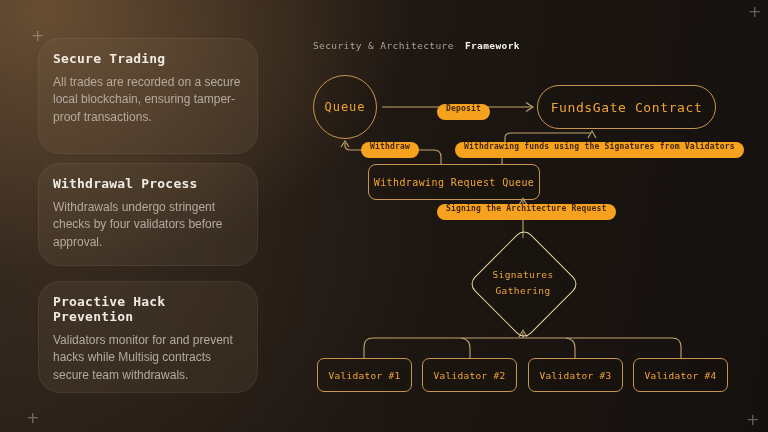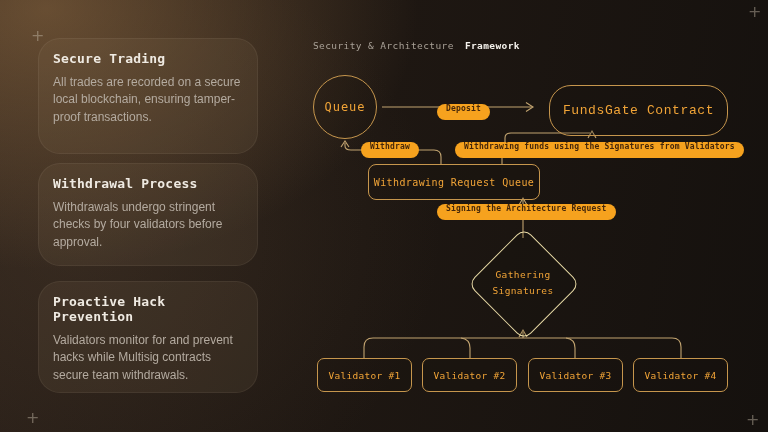--- a/index.html
+++ b/index.html
@@ -25,21 +25,21 @@
   
   .hdr{position:absolute;left:313px;top:40px;font-size:9.5px;letter-spacing:0.4px;}
   .hdr-reg{color:#a8a096;}
   .hdr-bold{color:#f4f1ec;font-weight:bold;margin-left:5px;}
 
   
   .node{position:absolute;box-sizing:border-box;border:1px solid #c6964d;color:#f1a437;
     display:flex;align-items:center;justify-content:center;text-align:center;
     background:rgba(20,14,10,0.18);}
   .user-circle{left:313px;top:75px;width:64px;height:64px;border-radius:50%;font-size:12px;letter-spacing:1px;}
-  .contract{left:549px;top:85px;width:179px;height:51px;border-radius:22px;font-size:13px;letter-spacing:0.6px;font-family:Liberation Mono, monospace;}
+  .contract{left:537px;top:85px;width:179px;height:44px;border-radius:22px;font-size:13px;letter-spacing:0.6px;}
   .queue{left:368px;top:164px;width:172px;height:36px;border-radius:8px;font-size:10px;letter-spacing:0.4px;}
   .validator{top:358px;width:95px;height:34px;border-radius:7px;font-size:9.5px;letter-spacing:0.3px;}
   .v1{left:317px;} .v2{left:422px;} .v3{left:528px;text-align:center;} .v4{left:633px;}
 
   .diamond{position:absolute;left:484px;top:244px;width:78px;height:78px;
     border:1px solid #e7d9a5;border-radius:10px;transform:rotate(45deg);
     background:rgba(20,14,10,0.12);}
   .diamond-label{position:absolute;left:463px;top:267px;width:120px;text-align:center;
     font-size:9.5px;line-height:1.65;color:#f1a437;letter-spacing:0.4px;}
 
@@ -108,22 +108,22 @@
       <span class="hdr-reg">Security &amp; Architecture</span>
       <span class="hdr-bold">Framework</span>
     </div>
 
     <div class="node user-circle">Queue</div>
     <div class="node contract">FundsGate Contract</div>
     <div class="node queue">Withdrawing Request Queue</div>
 
     <div class="diamond"></div>
     <div class="diamond-label">
+      <div>Signatures</div>
       <div>Gathering</div>
-      <div>Signatures</div>
     </div>
 
     <div class="node validator v1">Validator #1</div>
     <div class="node validator v2">Validator #2</div>
     <div class="node validator v3">Validator #3</div>
     <div class="node validator v4">Validator #4</div>
   </div>
 
   <div class="layer badges-layer">
     <div class="badge b-deposit">Deposit</div>

